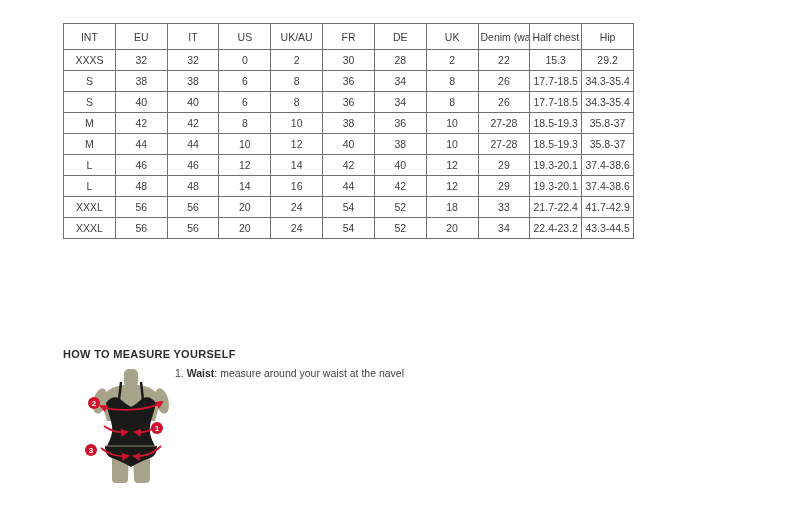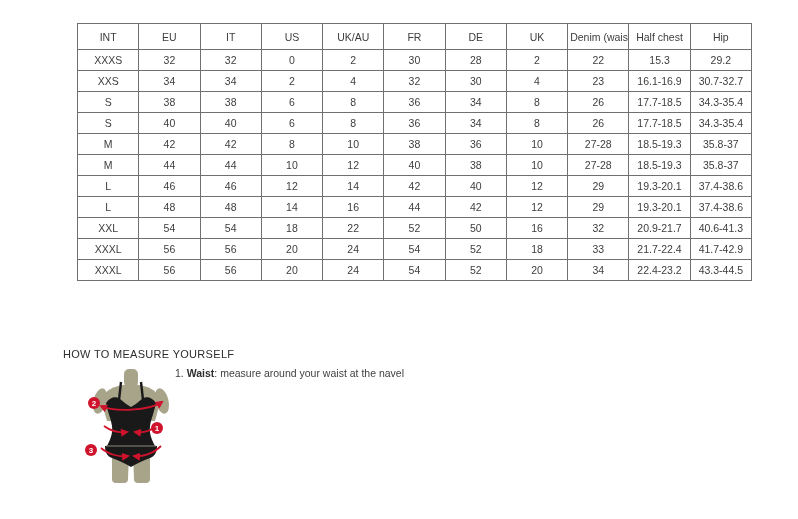--- a/index.html
+++ b/index.html
@@ -2,35 +2,35 @@
 <html><head>
 <meta charset="utf-8">
 <style>
   * { box-sizing: border-box; }
   html,body { margin:0; padding:0; }
   body {
     width:798px; height:519px; background:#ffffff;
     font-family:"Liberation Sans", sans-serif;
     color:#3d3d3d; position:relative; overflow:hidden;
   }
-  .table-wrap { position:absolute; left:77px; top:23px; width:675px; }
+  .table-wrap { position:absolute; left:63px; top:23px; width:571px; }
   table.size-chart {
     border-collapse:collapse; width:100%; table-layout:fixed;
     font-size:10.5px; color:#3d3d3d;
   }
   table.size-chart th, table.size-chart td {
     border:1px solid #6f6f6f; text-align:center; vertical-align:middle;
     padding:0 2px; font-weight:400; white-space:nowrap; overflow:hidden;
   }
   table.size-chart thead th { height:26px; }
   table.size-chart tbody td { height:21px; }
 
   .measure-section { position:absolute; left:63px; top:348px; width:620px; }
   .measure-title {
-    margin:0; font-size:11px; font-weight:400; color:#2d2d2d;
+    margin:0; font-size:11px; font-weight:700; color:#2d2d2d;
     letter-spacing:0.3px;
   }
   .figure-wrap { position:absolute; left:13px; top:19px; width:112px; height:120px; }
   .steps {
     position:absolute; left:112px; top:19px; margin:0; padding:0;
     list-style:none; font-size:10.5px; color:#3f3f3f;
   }
   .steps li { margin:0 0 7px 0; line-height:12px; }
   .steps .step-label { font-weight:700; color:#2f2f2f; }
 </style>
@@ -62,33 +62,20 @@
           <td>0</td>
           <td>2</td>
           <td>30</td>
           <td>28</td>
           <td>2</td>
           <td>22</td>
           <td>15.3</td>
           <td>29.2</td>
         </tr>
         <tr>
-          <td>XXS</td>
-          <td>34</td>
-          <td>34</td>
-          <td>2</td>
-          <td>4</td>
-          <td>32</td>
-          <td>30</td>
-          <td>4</td>
-          <td>23</td>
-          <td>16.1-16.9</td>
-          <td>30.7-32.7</td>
-        </tr>
-        <tr>
           <td>S</td>
           <td>38</td>
           <td>38</td>
           <td>6</td>
           <td>8</td>
           <td>36</td>
           <td>34</td>
           <td>8</td>
           <td>26</td>
           <td>17.7-18.5</td>
@@ -151,33 +138,20 @@
           <td>48</td>
           <td>48</td>
           <td>14</td>
           <td>16</td>
           <td>44</td>
           <td>42</td>
           <td>12</td>
           <td>29</td>
           <td>19.3-20.1</td>
           <td>37.4-38.6</td>
-        </tr>
-        <tr>
-          <td>XXL</td>
-          <td>54</td>
-          <td>54</td>
-          <td>18</td>
-          <td>22</td>
-          <td>52</td>
-          <td>50</td>
-          <td>16</td>
-          <td>32</td>
-          <td>20.9-21.7</td>
-          <td>40.6-41.3</td>
         </tr>
         <tr>
           <td>XXXL</td>
           <td>56</td>
           <td>56</td>
           <td>20</td>
           <td>24</td>
           <td>54</td>
           <td>52</td>
           <td>18</td>

